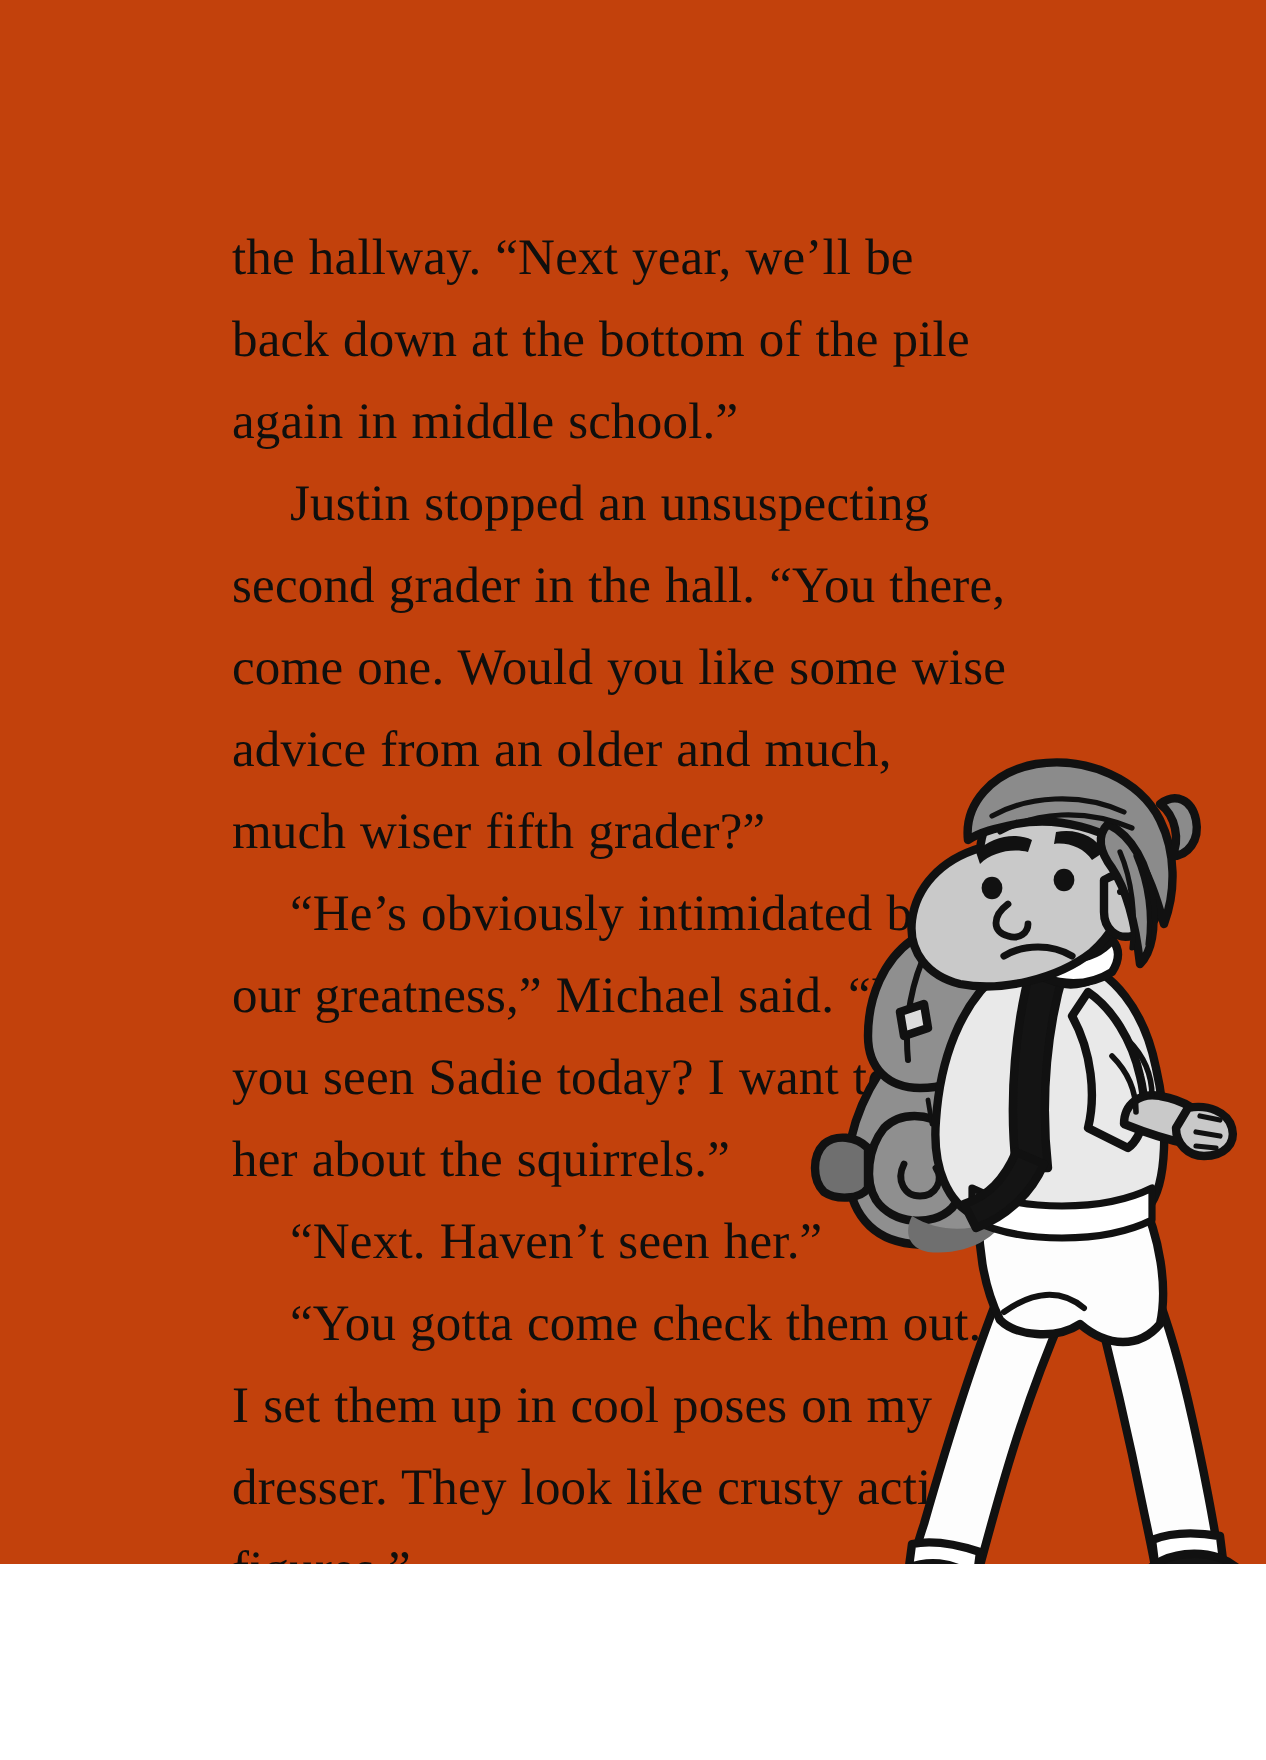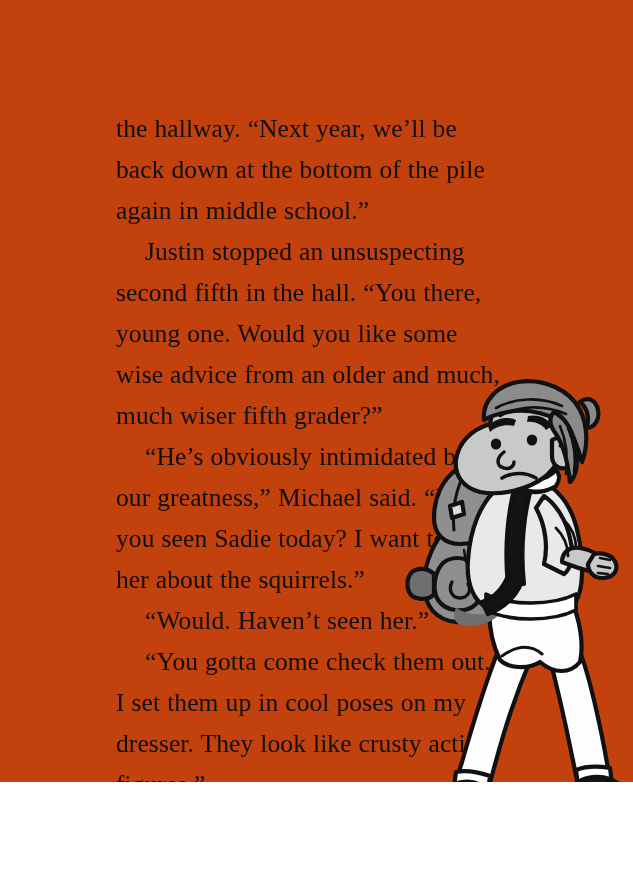--- a/index.html
+++ b/index.html
@@ -62,23 +62,23 @@
     height: 100%;
   }
 </style>
 </head>
 <body>
 
 <div class="page">
 
   <div class="text-block">
     <p class="para first">the hallway. “Next year, we’ll be back down at the bottom of the pile again in middle school.”</p>
-    <p class="para">Justin stopped an unsuspecting second fifth in the hall. “You there, young one. Would you like some wise advice from an older and much, much wiser fifth grader?”</p>
+    <p class="para">Justin stopped an unsuspecting second grader in the hall. “You there, come one. Would you like some wise advice from an older and much, much wiser fifth grader?”</p>
     <p class="para">“He’s obviously intimidated by our greatness,” Michael said. “Have you seen Sadie today? I want to tell her about the squirrels.”</p>
-    <p class="para">“Would. Haven’t seen her.”</p>
+    <p class="para">“Next. Haven’t seen her.”</p>
     <p class="para">“You gotta come check them out. I set them up in cool poses on my dresser. They look like crusty action figures.”</p>
   </div>
 
   <div class="illustration">
     <svg viewBox="0 0 232 450" xmlns="http://www.w3.org/2000/svg">
       <g fill="none" stroke="#111111" stroke-width="4.2" stroke-linecap="round" stroke-linejoin="round">
 
         <ellipse cx="118" cy="433" rx="88" ry="7" fill="#e6e6e6" stroke="none"></ellipse>
 
         <path fill="#fdfdfd" d="M96 268 C84 298 70 342 58 384 C54 396 52 404 52 408 L84 412 C88 398 96 366 106 336 C114 312 122 292 128 278 Z"></path>

